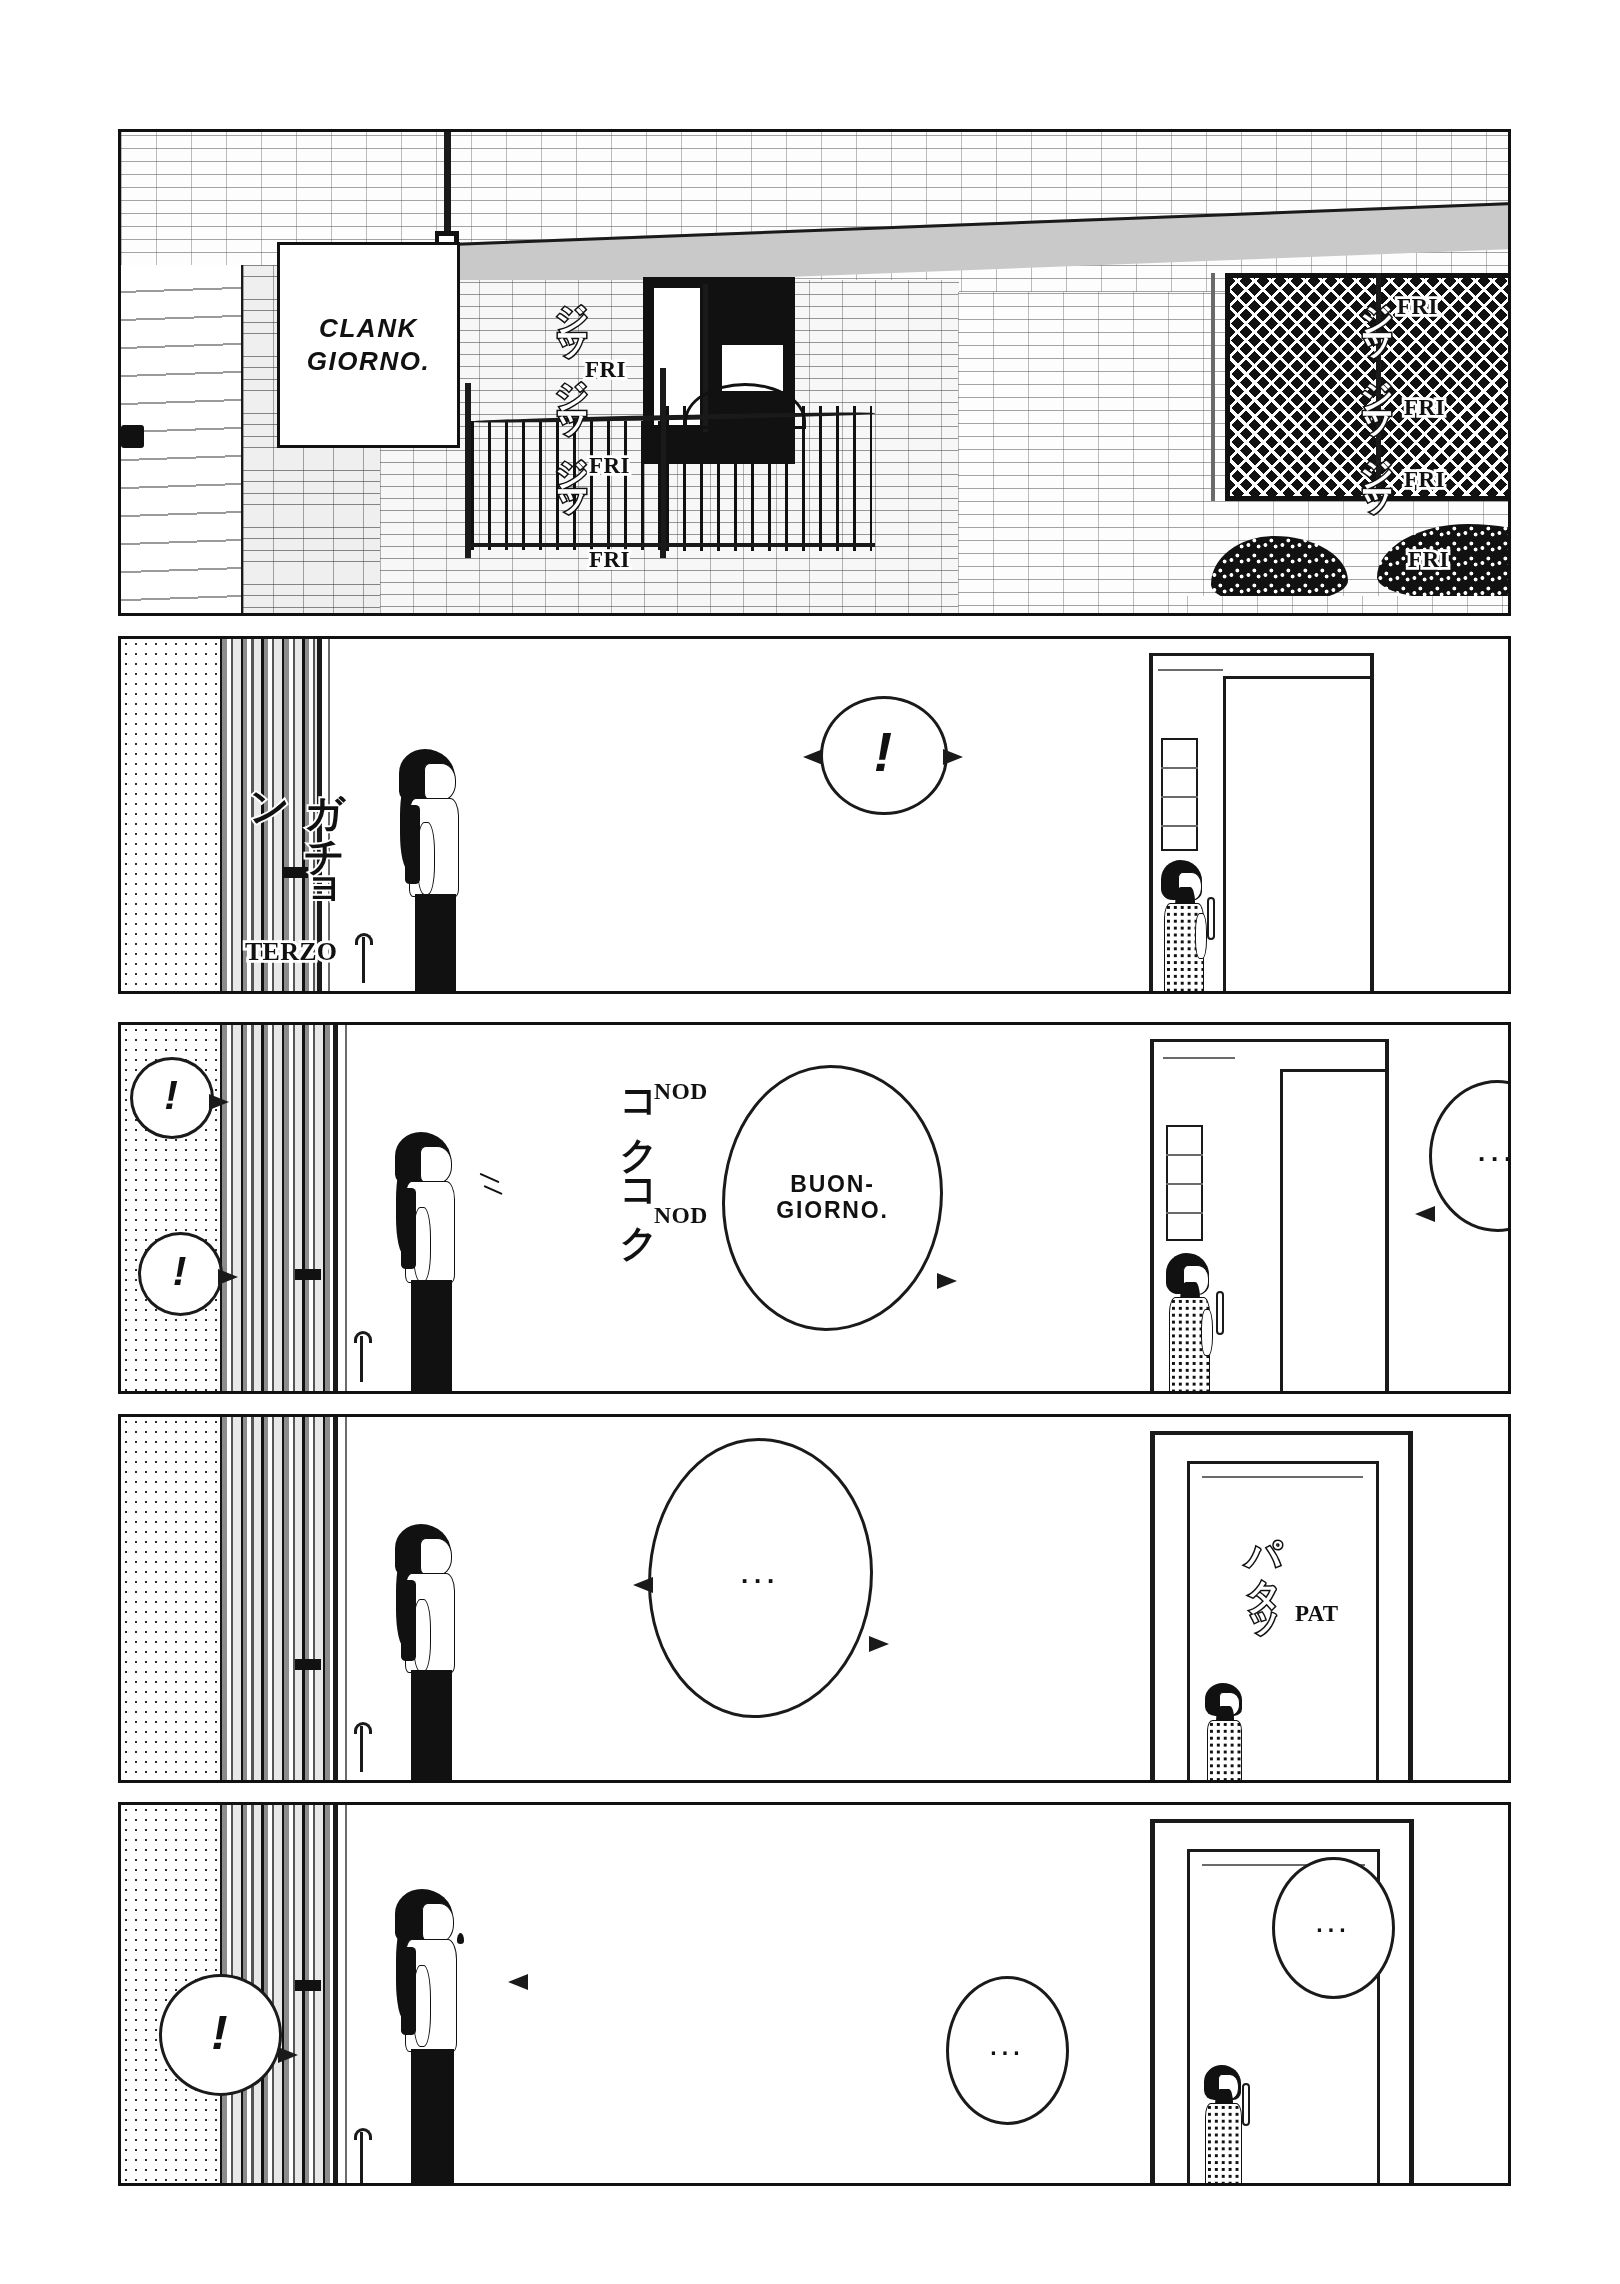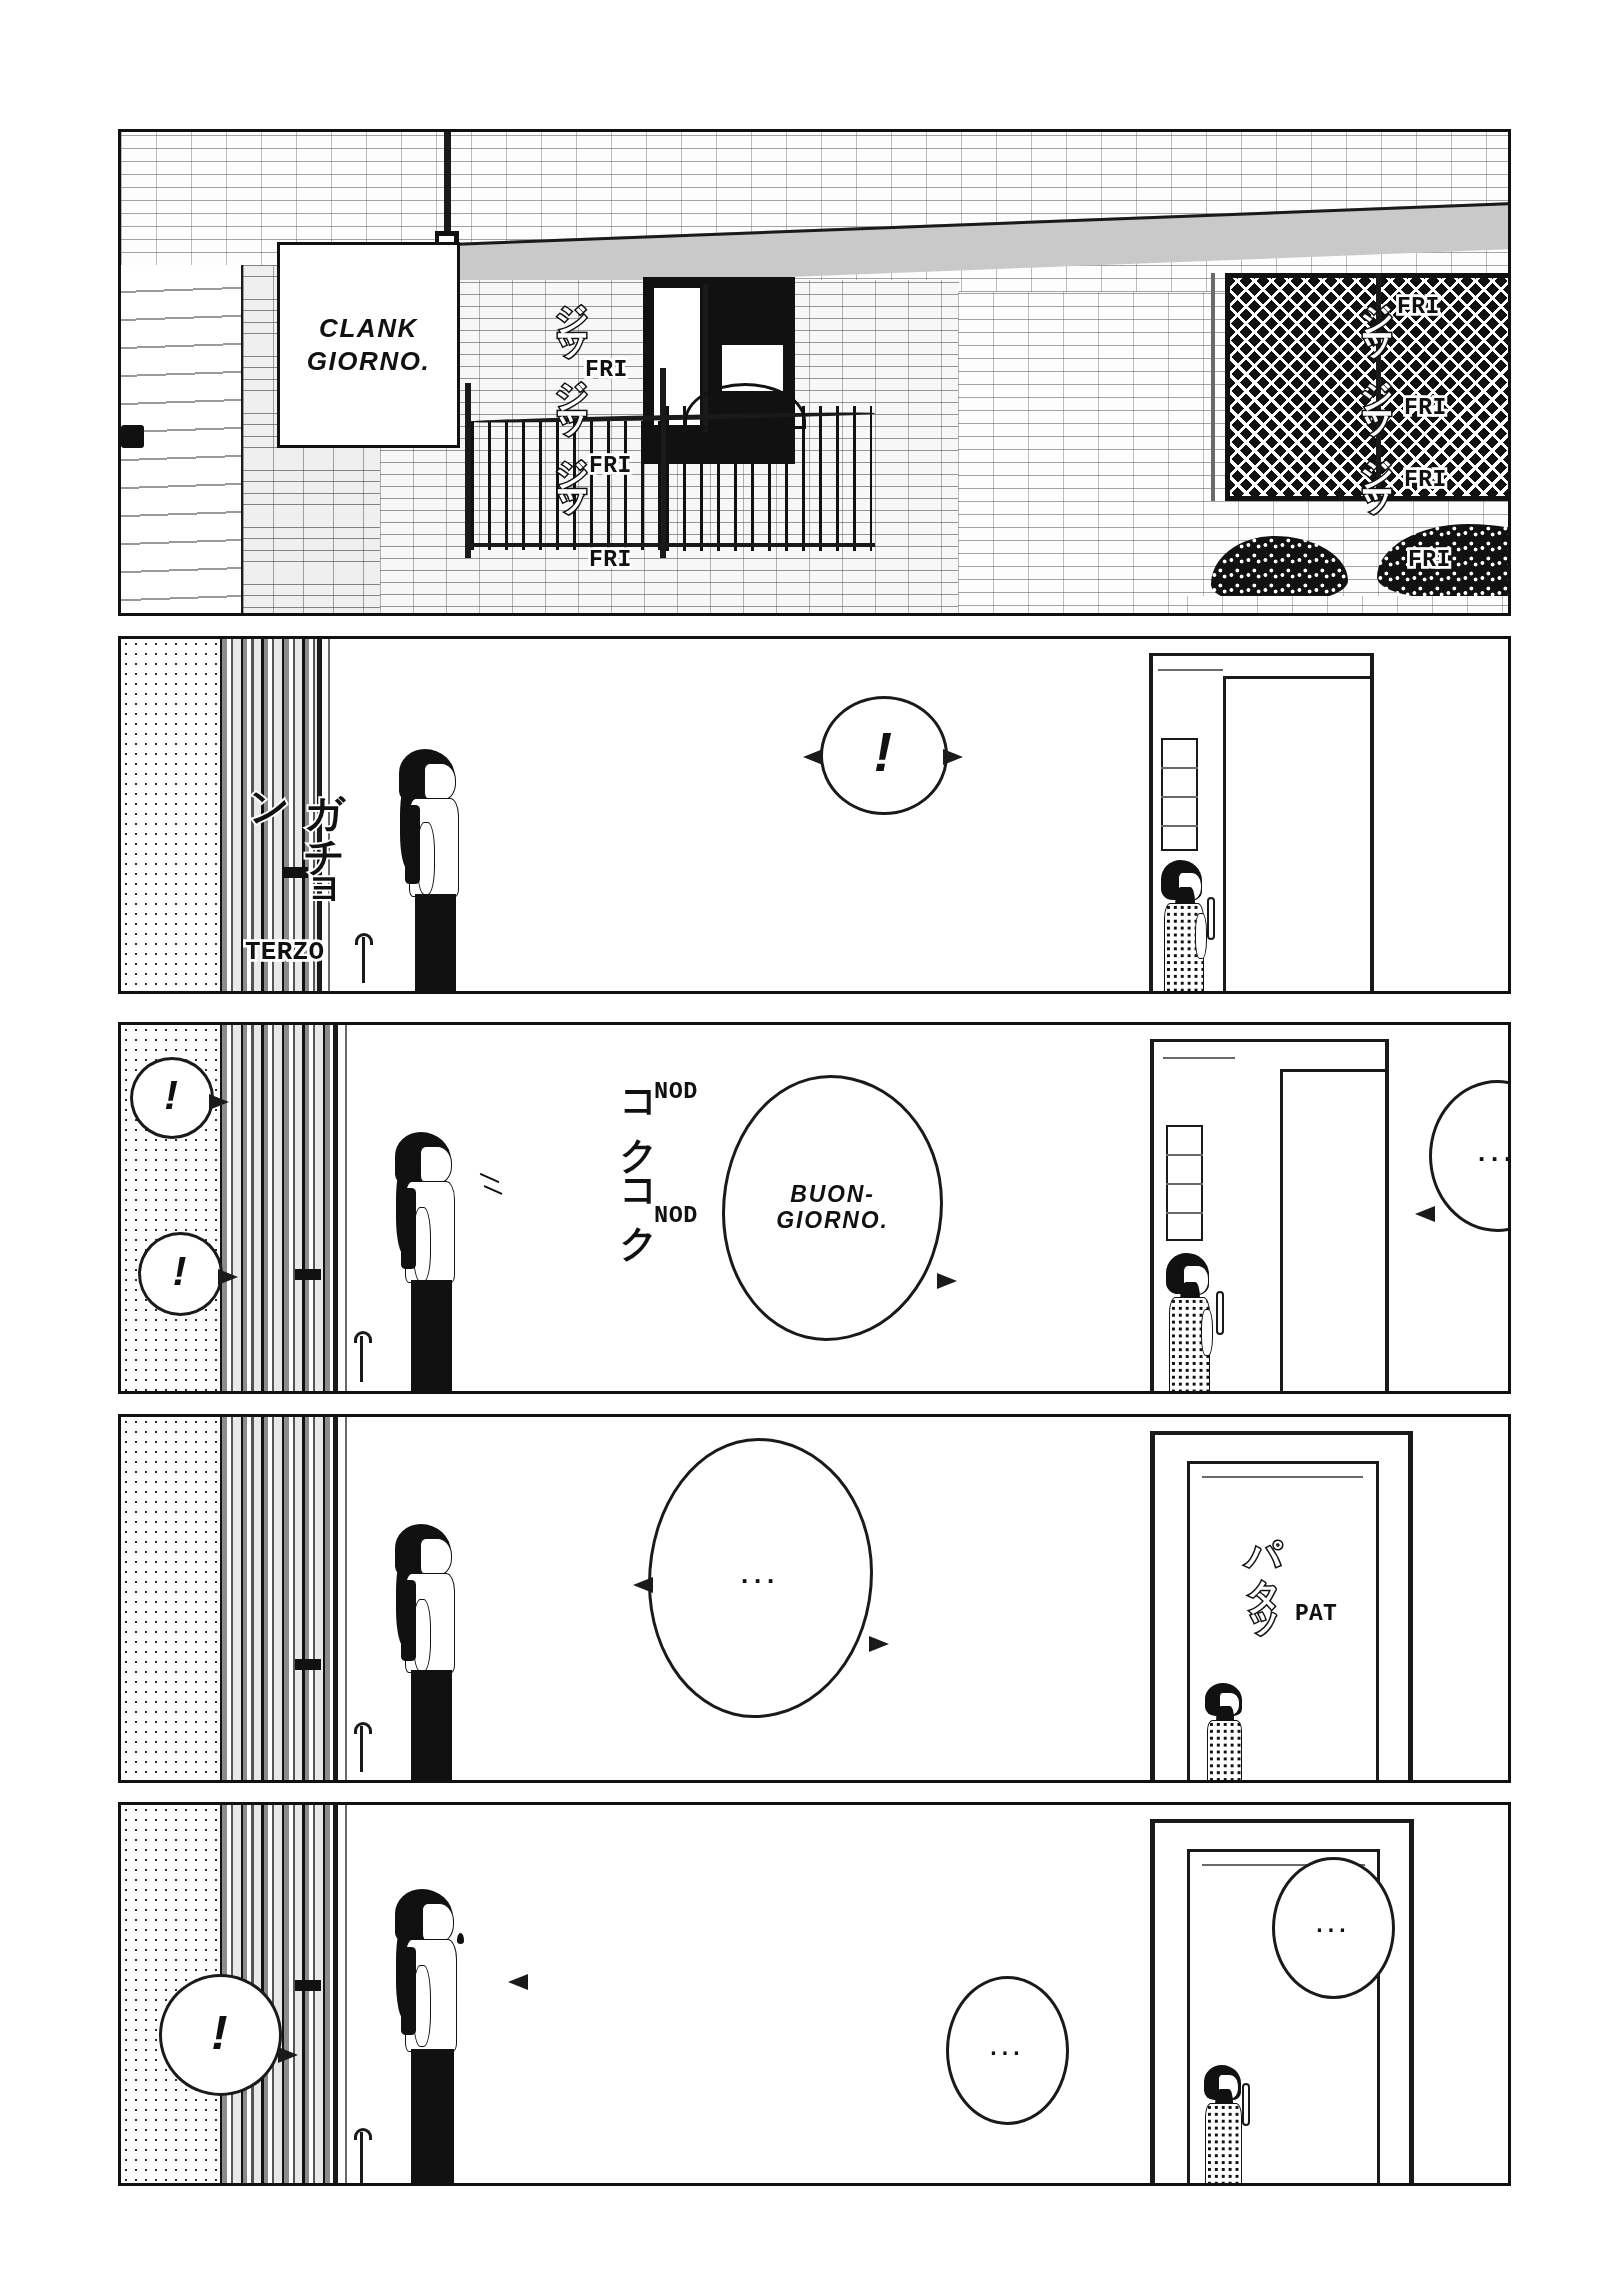--- a/index.html
+++ b/index.html
@@ -163,21 +163,21 @@
     font-size: 26px;
     letter-spacing: .06em;
     line-height: 1.28;
     text-align: center;
     color: #111;
   }
 
   
   .sfx {
     position: absolute;
-    font-family: Liberation Mono, monospace;
+    font-family: Liberation Serif, serif;
     font-weight: 900;
     color: #111;
     -webkit-text-stroke: 5.3px #ffffff;
     paint-order: stroke fill;
     text-shadow:
       1.5px 0 0 #fff, -1.5px 0 0 #fff, 0 1.5px 0 #fff, 0 -1.5px 0 #fff,
       2.3px 2.3px 0 #fff, -2.3px 2.3px 0 #fff, 2.3px -2.3px 0 #fff, -2.3px -2.3px 0 #fff;
     white-space: nowrap;
     z-index: 44;
   }
@@ -398,21 +398,21 @@
     <div class="balloon round" style="left:9px; top:32px; width:84px; height:82px;">
       <span class="bal-text bang" style="font-size:41px;">!</span>
     </div>
     <div class="tail tail-r" style="left:88px; top:69px;"></div>
 
     <div class="balloon round" style="left:17px; top:207px; width:85px; height:84px;">
       <span class="bal-text bang" style="font-size:41px;">!</span>
     </div>
     <div class="tail tail-r" style="left:97px; top:244px;"></div>
 
-    <div class="balloon wobble" style="left:601px; top:50px; width:221px; height:266px;font-style:italic;">
+    <div class="balloon wobble" style="left:601px; top:40px; width:221px; height:266px;">
       <div class="bal-text dlg-caps">
         <div>BUON-</div>
         <div>GIORNO.</div>
       </div>
     </div>
     <div class="tail tail-r" style="left:816px; top:248px;"></div>
 
     <div class="balloon oval" style="left:1308px; top:55px; width:137px; height:152px;">
       <span class="bal-text ellipsis">...</span>
     </div>

